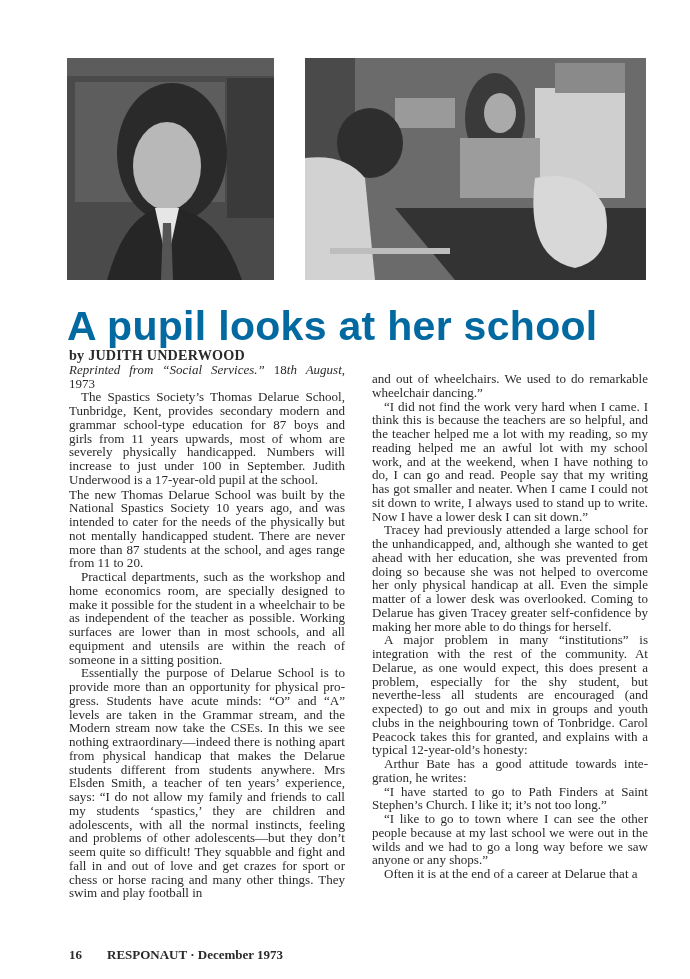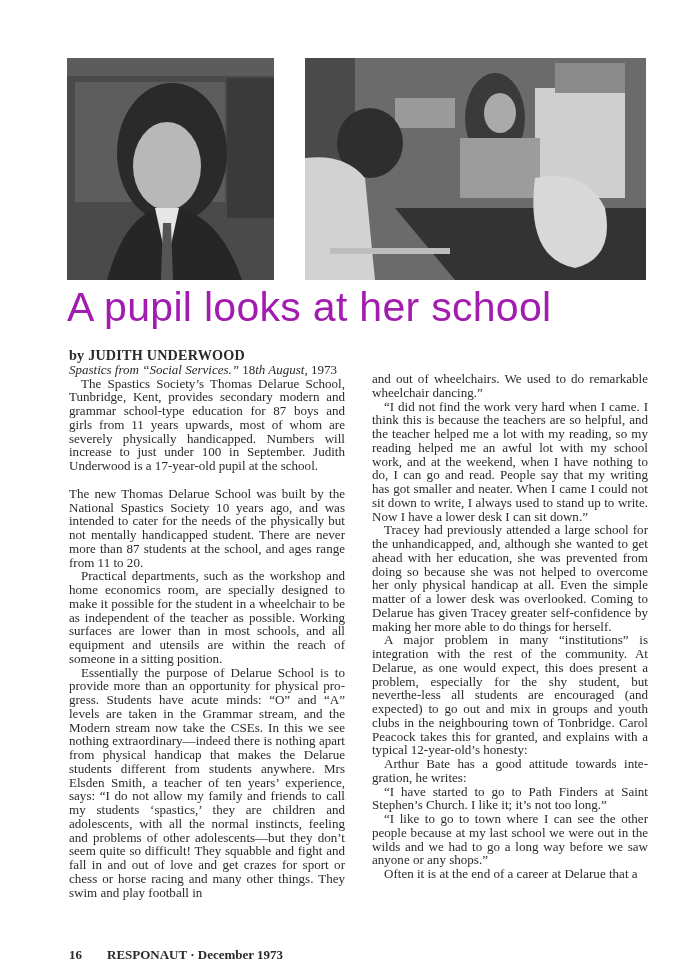--- a/index.html
+++ b/index.html
@@ -7,37 +7,37 @@
     width: 690px; height: 979px; background: #ffffff; position: relative;
     overflow: hidden; color: #2a2a2a;
     font-family: "Liberation Serif", "DejaVu Serif", serif;
   }
   .photo { position: absolute; overflow: hidden; background: #555; }
   .photo svg { display: block; width: 100%; height: 100%; }
   #photo-left { left: 67px; top: 58px; width: 207px; height: 222px; }
   #photo-right { left: 305px; top: 58px; width: 341px; height: 222px; }
 
   .headline {
-    position: absolute; left: 67px; top: 284px; margin: 0;
+    position: absolute; left: 67px; top: 303px; margin: 0;
     font-family: "Liberation Sans", "DejaVu Sans", sans-serif;
-    font-weight: normal; font-size: 41px; letter-spacing: 0.3px; color: #a21caf;
+    font-weight: bold; font-size: 41px; letter-spacing: 0.3px; color: #0369a1;
     line-height: 46px; white-space: nowrap;
   }
   .col {
     position: absolute; top: 349px; width: 276px;
     font-size: 13.05px; line-height: 13.75px; text-align: justify;
   }
   #col-left { left: 69px; }
   #col-right { left: 372px; top: 352px; margin-top: 20px; }
   .byline { font-weight: bold; font-size: 14.2px; margin: 0 0 12px 0; letter-spacing: 0.2px; }
   .reprint { font-style: italic; margin: 0 0 16px 0; font-size: 13px; }
   .reprint .up { font-style: normal; }
   .col p { margin: 0; text-indent: 12px; }
   .col p.noindent { text-indent: 0; }
-  .col p.gap { margin-top: 14px; }
+  .col p.gap { margin-top: 1px; }
   .footer {
     position: absolute; left: 69px; top: 947px;
     font-weight: bold; font-size: 13px; white-space: nowrap;
   }
   .footer .num { display: inline-block; width: 38px; }
 </style>
 </head>
 <body>
 
 <div id="photo-left" class="photo">
@@ -69,21 +69,21 @@
     <path d="M90 150 L341 150 L341 222 L150 222 Z" fill="#333"></path>
     <path d="M230 120 Q280 110 300 150 Q310 200 270 210 Q220 200 230 120 Z" fill="#d8d8d8"></path>
     <rect x="25" y="190" width="120" height="6" fill="#bdbdbd"></rect>
   </svg>
 </div>
 
 <h1 class="headline">A pupil looks at her school</h1>
 
 <div id="col-left" class="col">
   <p class="byline noindent">by JUDITH UNDERWOOD</p>
-  <p class="reprint noindent"><span>Spastics from </span><span>“Social Services.”</span><span class="up"> 18</span><span>th August</span><span class="up">, 1973</span></p>
+  <p class="reprint noindent"><span>Reprinted from </span><span>“Social Services.”</span><span class="up"> 18</span><span>th August</span><span class="up">, 1973</span></p>
   <p>The Spastics Society’s Thomas Delarue School, Tunbridge, Kent, provides secondary modern and grammar school-type education for 87 boys and girls from 11 years upwards, most of whom are severely physically handicapped. Numbers will increase to just under 100 in September. Judith Underwood is a 17-year-old pupil at the school.</p>
   <p class="noindent gap">The new Thomas Delarue School was built by the National Spastics Society 10 years ago, and was intended to cater for the needs of the physically but not mentally handicapped student. There are never more than 87 students at the school, and ages range from 11 to 20.</p>
   <p>Practical departments, such as the workshop and home economics room, are specially designed to make it possible for the student in a wheelchair to be as independent of the teacher as possible. Working surfaces are lower than in most schools, and all equipment and utensils are within the reach of someone in a sitting position.</p>
   <p>Essentially the purpose of Delarue School is to provide more than an opportunity for physical pro-gress. Students have acute minds: “O” and “A” levels are taken in the Grammar stream, and the Modern stream now take the CSEs. In this we see nothing extraordinary—indeed there is nothing apart from physical handicap that makes the Delarue students different from students anywhere. Mrs Elsden Smith, a teacher of ten years’ experience, says: “I do not allow my family and friends to call my students ‘spastics,’ they are children and adolescents, with all the normal instincts, feeling and problems of other adolescents—but they don’t seem quite so difficult! They squabble and fight and fall in and out of love and get crazes for sport or chess or horse racing and many other things. They swim and play football in</p>
 </div>
 
 <div id="col-right" class="col">
   <p class="noindent">and out of wheelchairs. We used to do remarkable wheelchair dancing.”</p>
   <p>“I did not find the work very hard when I came. I think this is because the teachers are so helpful, and the teacher helped me a lot with my reading, so my reading helped me an awful lot with my school work, and at the weekend, when I have nothing to do, I can go and read. People say that my writing has got smaller and neater. When I came I could not sit down to write, I always used to stand up to write. Now I have a lower desk I can sit down.”</p>
   <p>Tracey had previously attended a large school for the unhandicapped, and, although she wanted to get ahead with her education, she was prevented from doing so because she was not helped to overcome her only physical handicap at all. Even the simple matter of a lower desk was overlooked. Coming to Delarue has given Tracey greater self-confidence by making her more able to do things for herself.</p>

